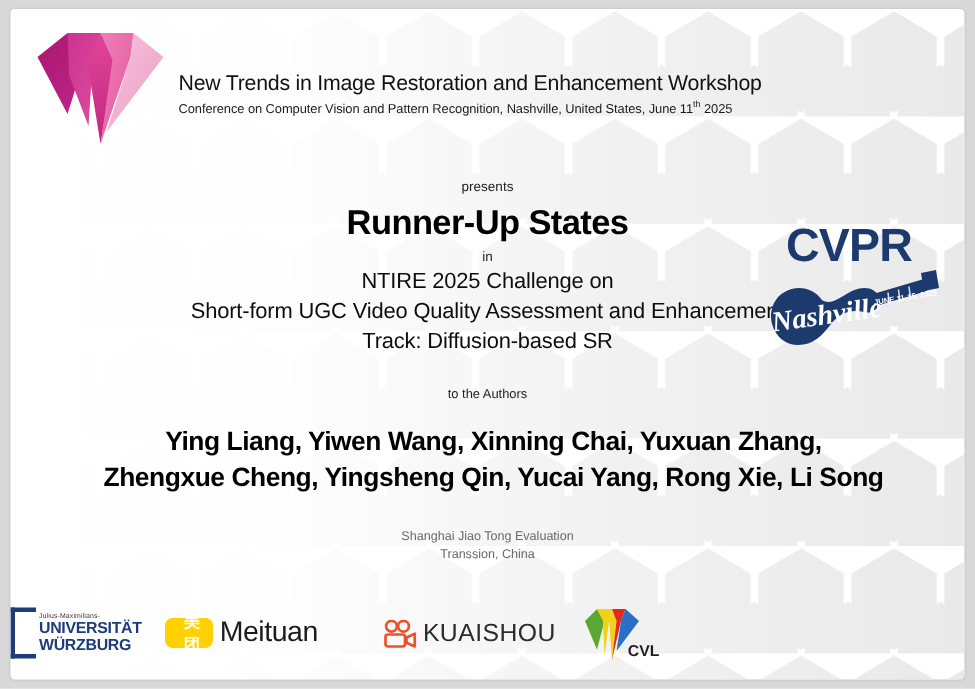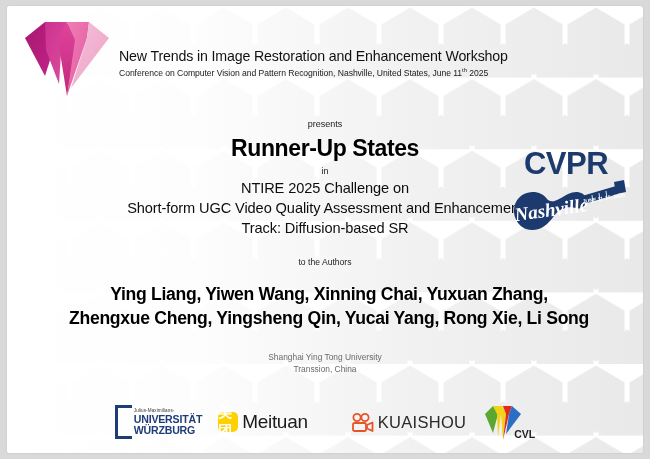--- a/index.html
+++ b/index.html
@@ -153,21 +153,20 @@
 
   
   .sponsors {
     position: absolute;
     left: 0;
     bottom: 4px;
     width: 636px;
     height: 54px;
     display: flex;
     align-items: center;
-    justify-content: center;
     gap: 16px;
     z-index: 3;
   }
   .sponsor { display: flex; align-items: center; }
 
   
   .wuerzburg {
     display: flex;
     align-items: stretch;
     height: 34px;
@@ -234,24 +233,25 @@
     white-space: nowrap;
   }
 
   
   .meituan { display: flex; align-items: center; gap: 4px; }
   .mt-badge {
     width: 20px; height: 20px;
     background: #ffd100;
     border-radius: 5px;
     display: flex; align-items: center; justify-content: center;
-    font-size: 14px;
+    font-size: 11px;
     color: #ffffff;
     font-weight: bold;
     font-family: "DejaVu Sans", sans-serif;
+    padding-left: 12px;
   }
   .mt-word {
     font-size: 19px;
     color: #1b1b1b;
     letter-spacing: -0.3px;
   }
 
   
   .kuaishou { display: flex; align-items: center; gap: 4px; margin-left: 28px; }
   .ks-word {
@@ -351,21 +351,21 @@
   </div>
 
   <div class="authors-label">to the Authors</div>
 
   <div class="authors">
     <div class="authors-line">Ying Liang, Yiwen Wang, Xinning Chai, Yuxuan Zhang,</div>
     <div class="authors-line">Zhengxue Cheng, Yingsheng Qin, Yucai Yang, Rong Xie, Li Song</div>
   </div>
 
   <div class="affiliations">
-    <div>Shanghai Ying Tong University</div>
+    <div>Shanghai Jiao Tong Evaluation</div>
     <div>Transsion, China</div>
   </div>
 
   <svg id="cvpr-badge" viewBox="0 0 125 96">
     <text x="62" y="32" text-anchor="middle" font-family="'Liberation Sans', sans-serif" font-size="31" font-weight="bold" fill="#1d3a6e" letter-spacing="-0.5">CVPR</text>
 
     <g>
       <path d="M44,58 C36,46 18,48 12,60 C6,72 14,88 28,88 C38,88 44,82 50,74
                C56,66 64,64 72,66 C80,68 84,62 82,56 C80,50 72,48 64,52
                C56,56 50,62 44,58 Z" fill="#1d3a6e"></path>

